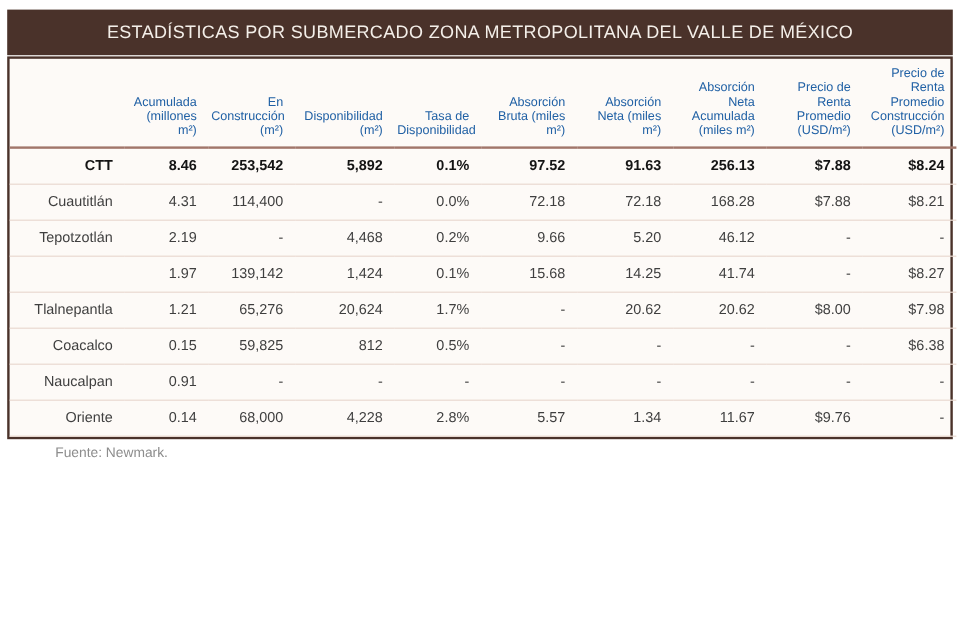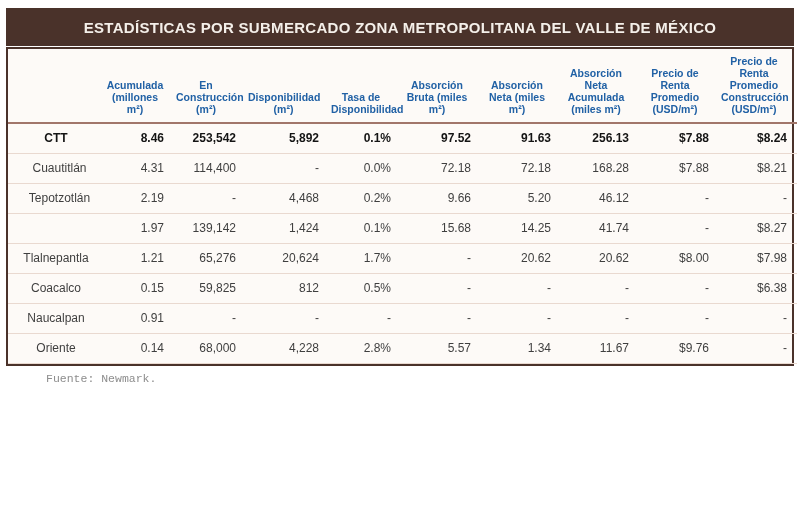--- a/index.html
+++ b/index.html
@@ -22,69 +22,68 @@
     font-family:"Liberation Sans", sans-serif;
     padding:8px 6px 0 6px;
   }
   .title-bar{
     background:var(--header-bg);
     height:38px;
     display:flex;align-items:center;justify-content:center;
   }
   .title-bar span{
     color:var(--header-text);
-    font-size:15px;font-weight:700;letter-spacing:.3px;
+    font-size:15px;font-weight:400;letter-spacing:.3px;
   }
   .table-frame{
     border:2px solid var(--frame-border);
     background:var(--table-bg);
     margin-top:1px;
   }
   table{
     width:100%;
     border-collapse:collapse;
     table-layout:fixed;
   }
   thead th{
     color:var(--column-header-text);
-    font-size:10.5px;font-weight:700;
-    vertical-align:bottom;
+    font-size:10.5px;font-weight:400;
+    text-align:right;vertical-align:bottom;
     height:62px;
     padding:6px 10px 7px 2px;
     line-height:12px;
     border-bottom:2px solid var(--strong-line);
   }
   thead th:first-child{padding-left:10px;}
   tbody td{
     font-size:12px;
     color:var(--data-text);
     text-align:right;
     height:30px;
     padding:2px 10px 2px 2px;
     line-height:13px;
     vertical-align:middle;
     border-bottom:1px solid var(--light-line);
   }
   tbody td.name{
-    text-align:center;
+    text-align:right;
     padding-left:10px;
   }
   tbody tr.indent td.name{padding-left:17px;}
   tbody tr.bold td, tbody tr.total td{
     font-weight:700;color:var(--bold-text);
   }
   tbody tr.total td{
     border-top:2px solid var(--strong-line);
     border-bottom:2px solid var(--strong-line);
   }
   .footer{
     color:var(--footer-text);
     font-size:11.5px;
     margin:6px 0 0 40px;
-    font-family:Liberation Mono, monospace;
   }
 </style>
 </head>
 <body>
 
 <div class="page">
   <div class="title-bar">
     <span>ESTADÍSTICAS POR SUBMERCADO ZONA METROPOLITANA DEL VALLE DE MÉXICO</span>
   </div>
 

